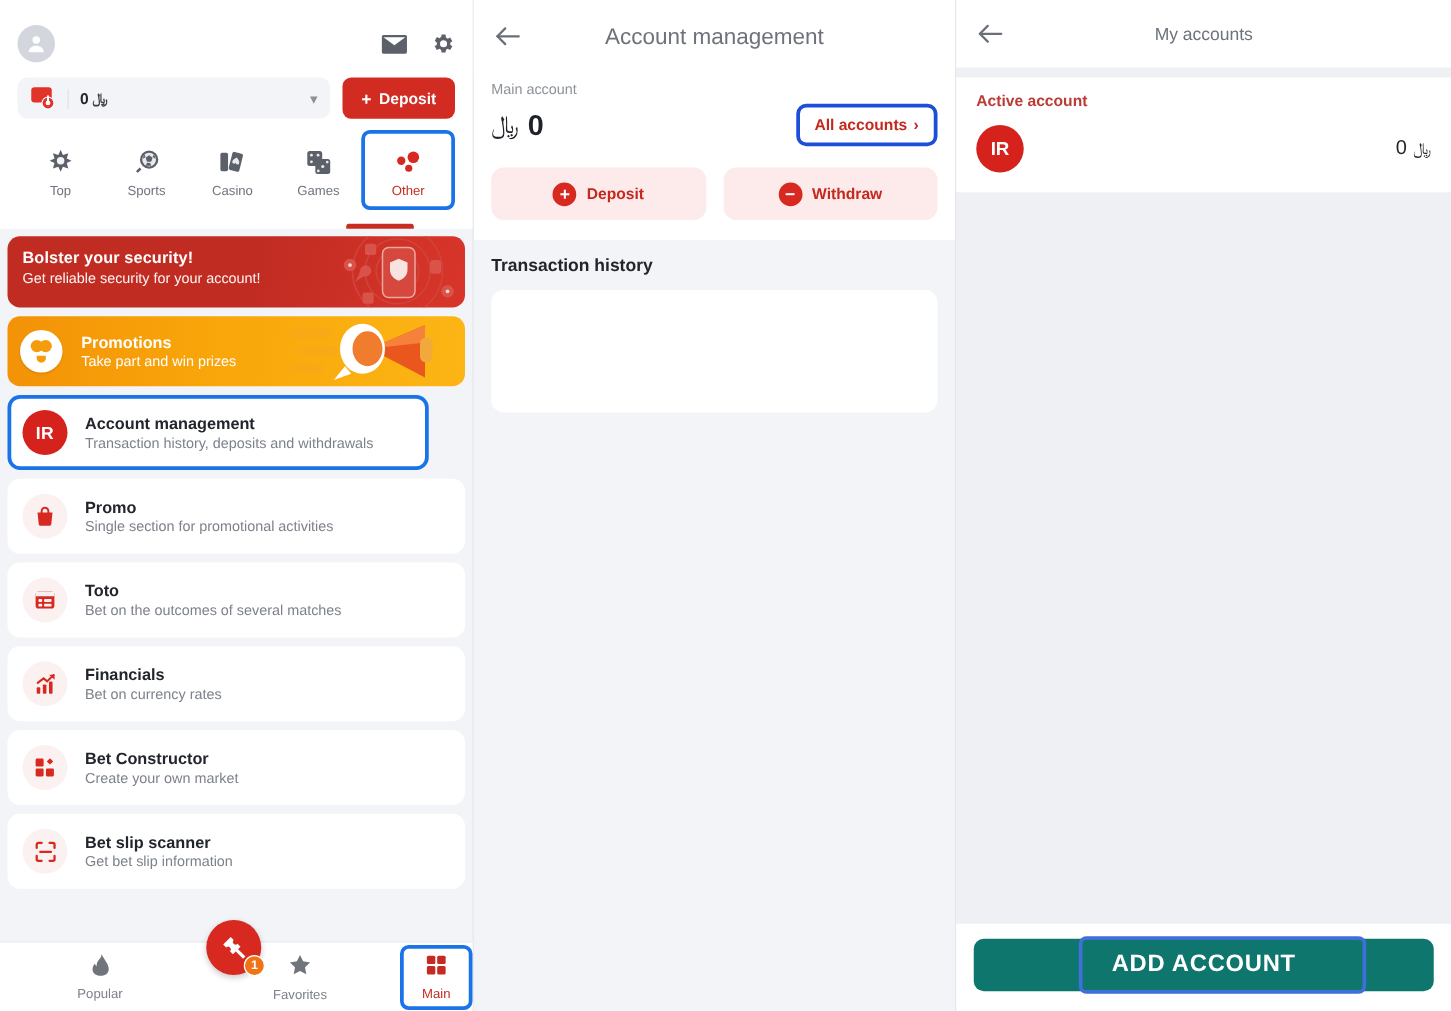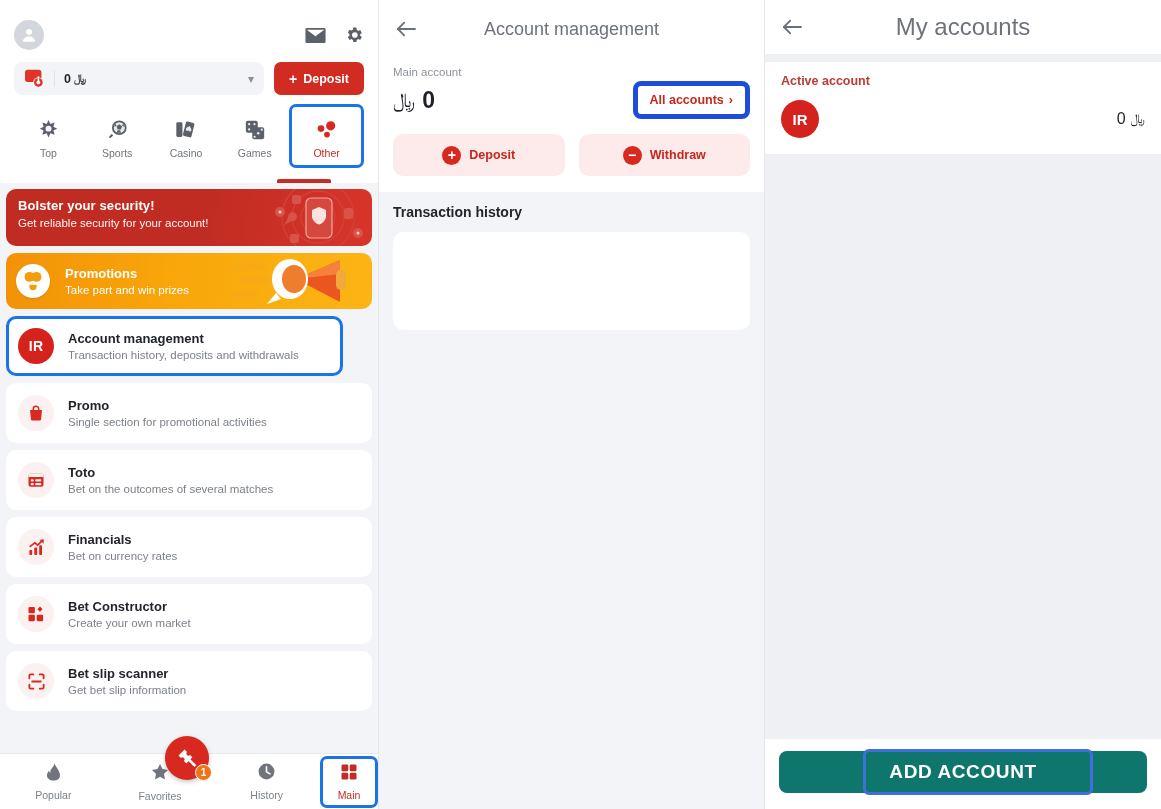--- a/index.html
+++ b/index.html
@@ -178,21 +178,21 @@
   .bal-line {
     display: flex; align-items: center; justify-content: space-between;
     margin-top: 2px; height: 40px;
   }
   .bal-big {
     display: flex; align-items: center; gap: 7px;
     font-size: 23px; font-weight: 700; color: #1f2228;
   }
   .bal-big .cg { font-size: 20px; font-weight: 400; }
   .all-acc {
-    border: 5px solid #1d4ed8; border-radius: 8px;
+    border: 3px solid #1d4ed8; border-radius: 8px;
     padding: 7px 12px; display: flex; align-items: center; gap: 5px;
     color: #c4281f; font-size: 12.5px; font-weight: 700; background: #fff;
   }
   .dw-row { display: flex; gap: 14px; margin-top: 14px; }
   .dw-btn {
     flex: 1; height: 42px; border-radius: 10px; background: #fdeaea;
     display: flex; align-items: center; justify-content: center; gap: 8px;
     color: #c4281f; font-size: 12.5px; font-weight: 700;
   }
   .dw-ico {
@@ -210,21 +210,21 @@
   .panel-right {
     width: 396px; height: 809px; background: #eef0f4;
     display: flex; flex-direction: column;
   }
   .rt-head {
     background: #fff; height: 54px; display: flex; align-items: center;
     padding: 0 16px; position: relative; flex: none;
   }
   .rt-title {
     position: absolute; left: 0; right: 0; text-align: center;
-    font-size: 24px; color: #6d727b; pointer-events: none;
+    font-size: 14px; color: #6d727b; pointer-events: none;
   }
   .rt-gap { height: 8px; background: #eef0f4; flex: none; }
   .rt-card { background: #fff; padding: 12px 16px 16px 16px; flex: none; }
   .rt-active { font-size: 12.5px; font-weight: 700; color: #bb3b36; }
   .rt-row {
     display: flex; align-items: center; justify-content: space-between;
     margin-top: 12px; height: 38px;
   }
   .rt-ir {
     width: 38px; height: 38px; border-radius: 50%; background: #d5221d;
@@ -514,27 +514,20 @@
           <path d="M12.8 1.5c.3 3.4-1.6 4.6-2.9 6.3C8.2 10 7.6 12 8.2 14c-1-.6-1.7-1.7-2-2.9-1.6 1.9-2.4 4-2.4 6 0 3.6 3.2 6.4 8.2 6.4s8.2-2.9 8.2-6.6c0-5.2-3.5-8-7.4-15.4z"></path>
         </svg>
         <span class="bn-label">Popular</span>
       </div>
       <div class="bn">
         <svg width="20" height="20" viewBox="0 0 24 24" fill="#6f747d">
           <path d="M12 2.4l3 6.1 6.7 1-4.9 4.7 1.2 6.7L12 17.7 6 20.9l1.2-6.7-4.9-4.7 6.7-1z"></path>
         </svg>
         <span class="bn-label">Favorites</span>
       </div>
-      <div class="bn">
-        <svg width="19" height="19" viewBox="0 0 24 24" fill="#6f747d">
-          <circle cx="12" cy="12" r="10"></circle>
-          <path d="M12 6v6.4l4.4 2.6" fill="none" stroke="#ffffff" stroke-width="2" stroke-linecap="round"></path>
-        </svg>
-        <span class="bn-label">History</span>
-      </div>
       <div class="bn sel">
         <svg width="18" height="18" viewBox="0 0 24 24" fill="#c42b22">
           <rect x="2" y="2" width="9" height="9" rx="1.6"></rect>
           <rect x="13" y="2" width="9" height="9" rx="1.6"></rect>
           <rect x="2" y="13" width="9" height="9" rx="1.6"></rect>
           <rect x="13" y="13" width="9" height="9" rx="1.6"></rect>
         </svg>
         <span class="bn-label">Main</span>
       </div>
 

